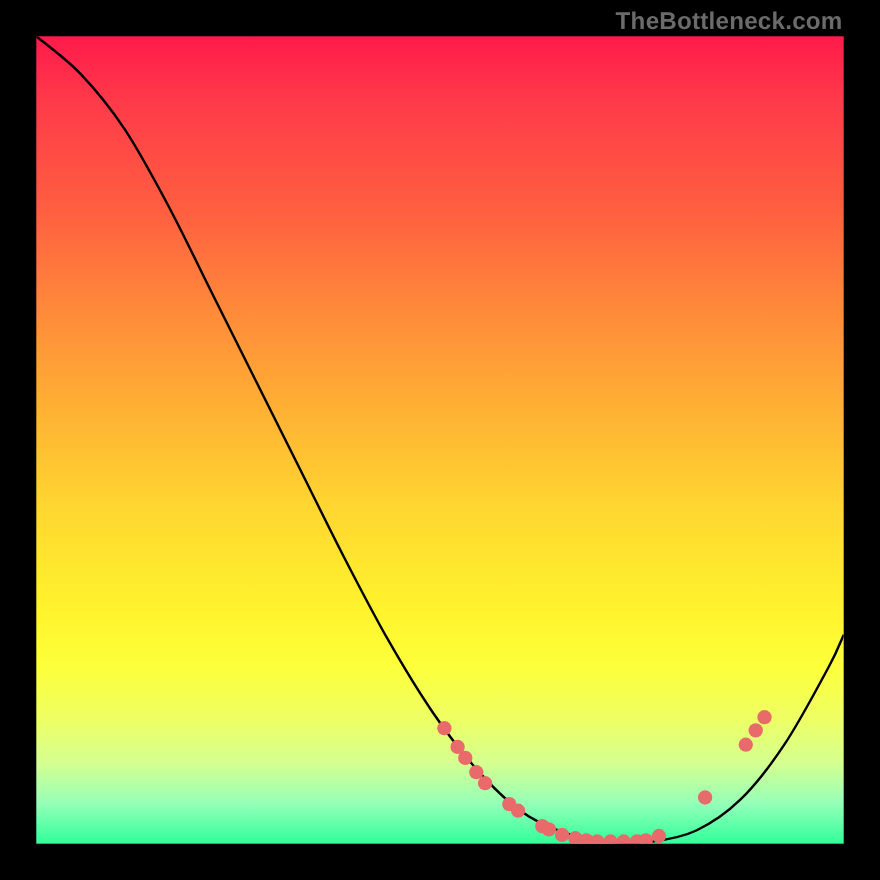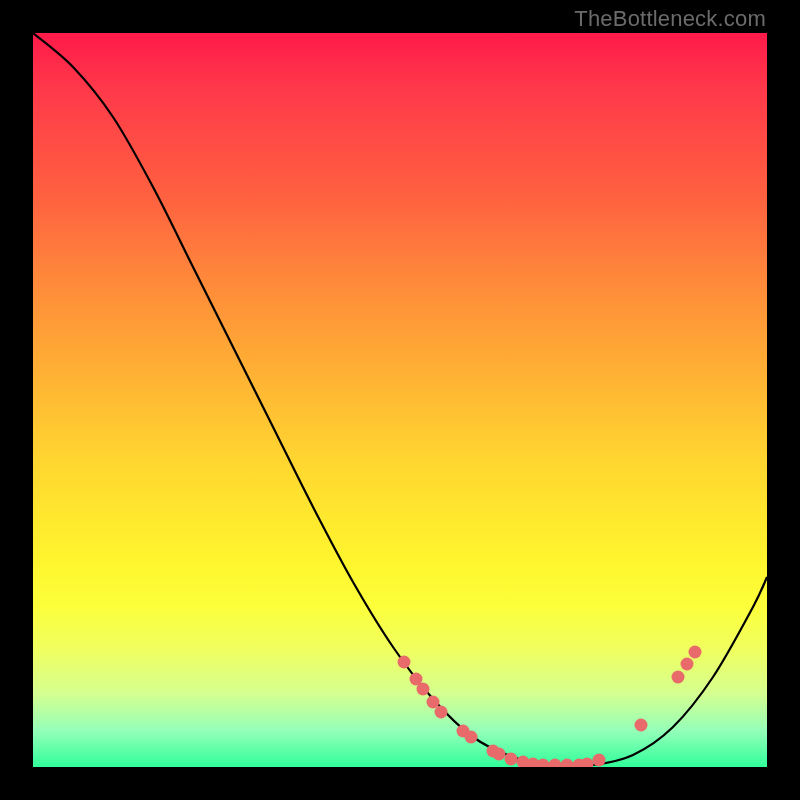--- a/index.html
+++ b/index.html
@@ -44,21 +44,21 @@
     top: 0;
     width: 734px;
     height: 734px;
   }
   .attribution {
     position: absolute;
     top: 6px;
     right: 34px;
     font-family: Arial, Helvetica, sans-serif;
     font-size: 22px;
-    font-weight: normal;
+    font-weight: bold;
     color: #6b6b6b;
     letter-spacing: 0.2px;
   }
 </style>
 </head>
 <body>
 
 <div class="plot-area">
   <div class="gradient-bg"></div>
   <svg class="curve-svg" viewBox="0 0 734 734">

